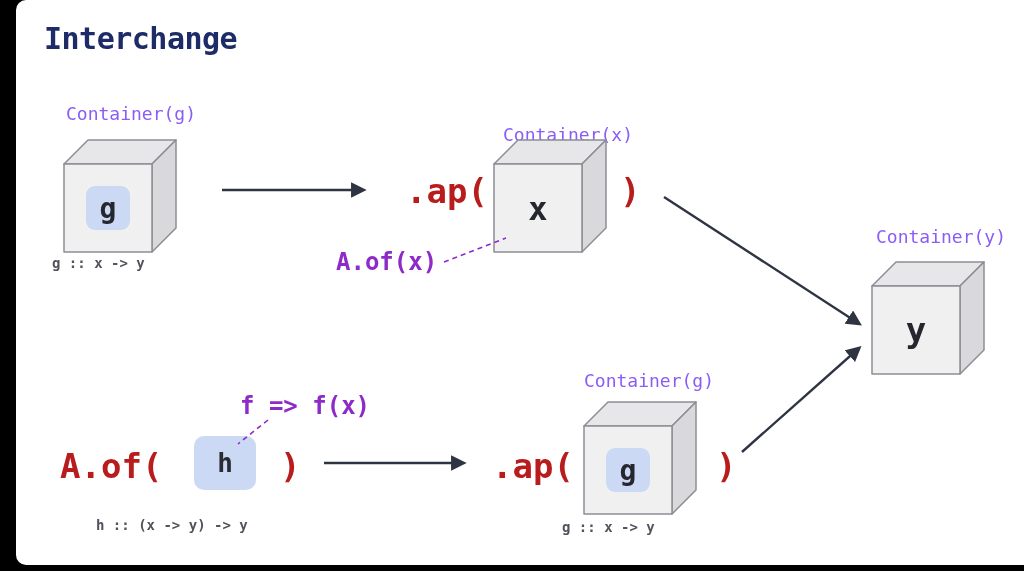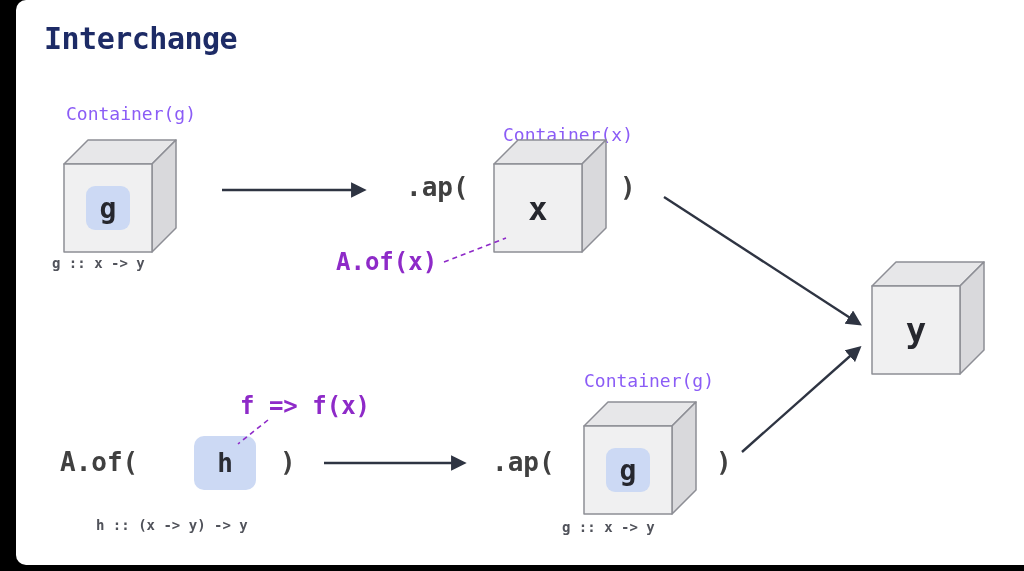--- a/index.html
+++ b/index.html
@@ -15,21 +15,21 @@
     width:1018px; height:565px;
     background:#ffffff;
     border-radius:10px;
   }
   .abs { position:absolute; line-height:1; white-space:pre; }
   .title {
     font-size:30px; font-weight:bold; color:#1d2b66; letter-spacing:-0.5px;
   }
   .ctn-label { font-size:18px; font-weight:normal; color:#8b5cf6; }
   .sig { font-size:14px; font-weight:bold; color:#51535b; }
-  .code-big { font-size:26px; font-weight:bold; color:#404040; }
+  .code-big { font-size:34px; font-weight:bold; color:#b91c1c; }
   .purple { font-weight:bold; color:#8e2ac8; }
   .purple.a1 { font-size:24px; }
   .purple.a2 { font-size:24px; }
   .h-chip {
     width:62px; height:54px; background:#ccd9f4; border-radius:10px;
     display:flex; align-items:center; justify-content:center;
     font-size:26px; font-weight:bold; color:#2a2c34;
   }
   svg.cube { position:absolute; overflow:visible; }
   .cf-top  { fill:#e7e7e9; stroke:#8d8e95; stroke-width:1.5; stroke-linejoin:round; }
@@ -70,20 +70,21 @@
     <polygon class="cf-top" points="2,26 26,2 114,2 90,26"></polygon>
     <polygon class="cf-side" points="90,26 114,2 114,90 90,114"></polygon>
     <rect class="cf-front" x="2" y="26" width="88" height="88"></rect>
     <text class="cube-letter" x="46" y="82" text-anchor="middle" font-size="32">x</text>
   </svg>
 
   <div class="abs code-big" style="left:604px; top:174px;">)</div>
 
   <div class="abs purple a1" style="left:320px; top:250px;">A.of(x)</div>
 
+  <div class="abs ctn-label" style="left:860px; top:228px;">Container(y)</div>
 
   <svg class="cube" style="left:854px; top:260px;" width="116" height="116" viewBox="0 0 116 116">
     <polygon class="cf-top" points="2,26 26,2 114,2 90,26"></polygon>
     <polygon class="cf-side" points="90,26 114,2 114,90 90,114"></polygon>
     <rect class="cf-front" x="2" y="26" width="88" height="88"></rect>
     <text class="cube-letter" x="46" y="82" text-anchor="middle" font-size="34">y</text>
   </svg>
 
   <div class="abs code-big" style="left:44px; top:449px;">A.of(</div>
 

